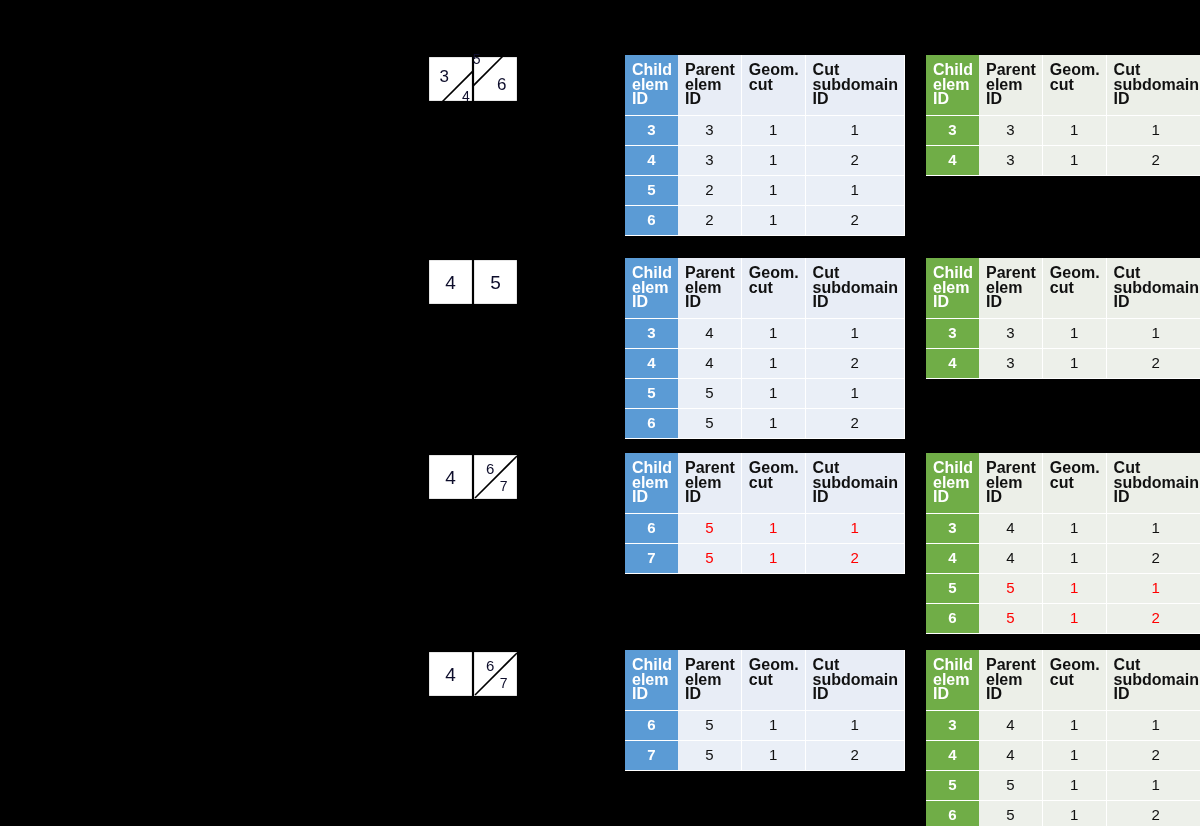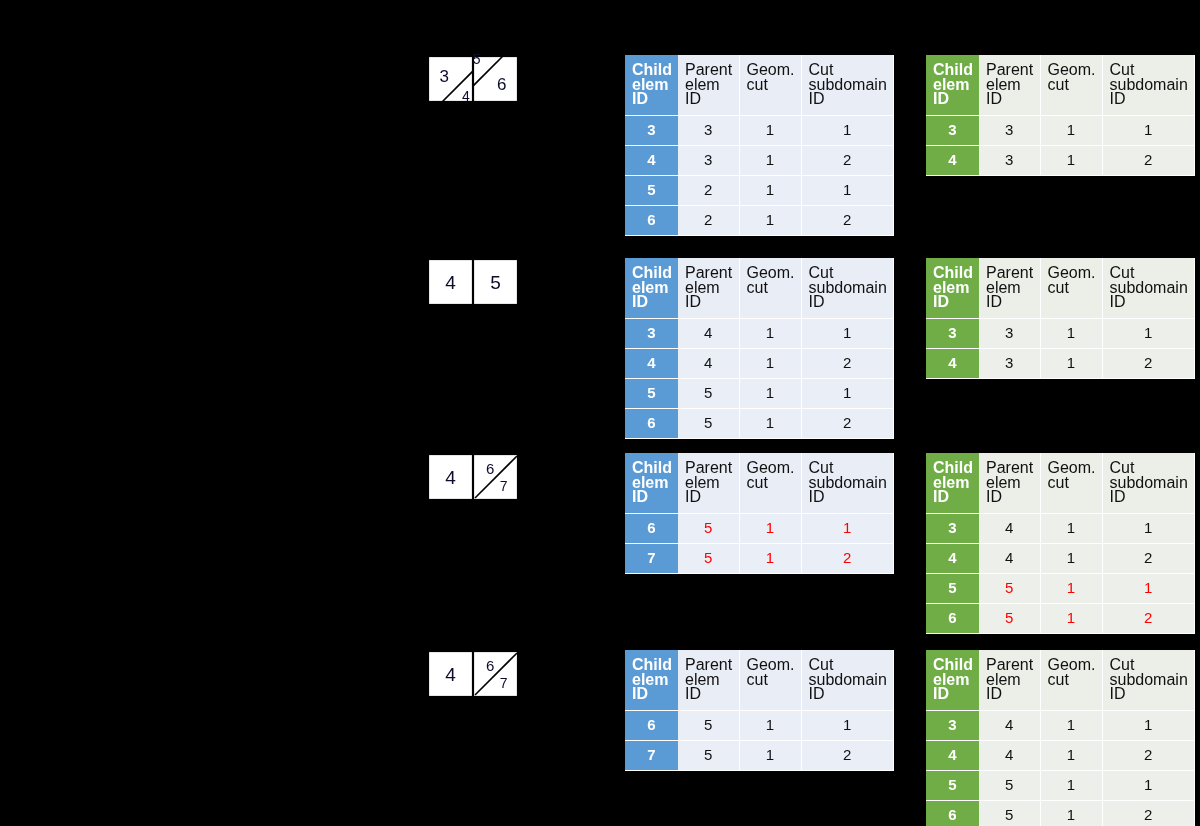--- a/index.html
+++ b/index.html
@@ -62,21 +62,21 @@
     line-height: 14.5px;
     padding: 8px 6px 8px 7px;
     box-sizing: border-box;
     margin-top: 19px;
   }
   .tbl .hdr-id {
     color: #ffffff;
   }
   .tbl .hdr-plain {
     color: #111111;
-    font-weight: normal;
+    font-weight: bold;
   }
   .tbl .cell {
     font-size: 15px;
     line-height: 18px;
     text-align: center;
     padding: 5px 0 6px 0;
     box-sizing: border-box;
     color: #111111;
   }
   .tbl .cell-id {

